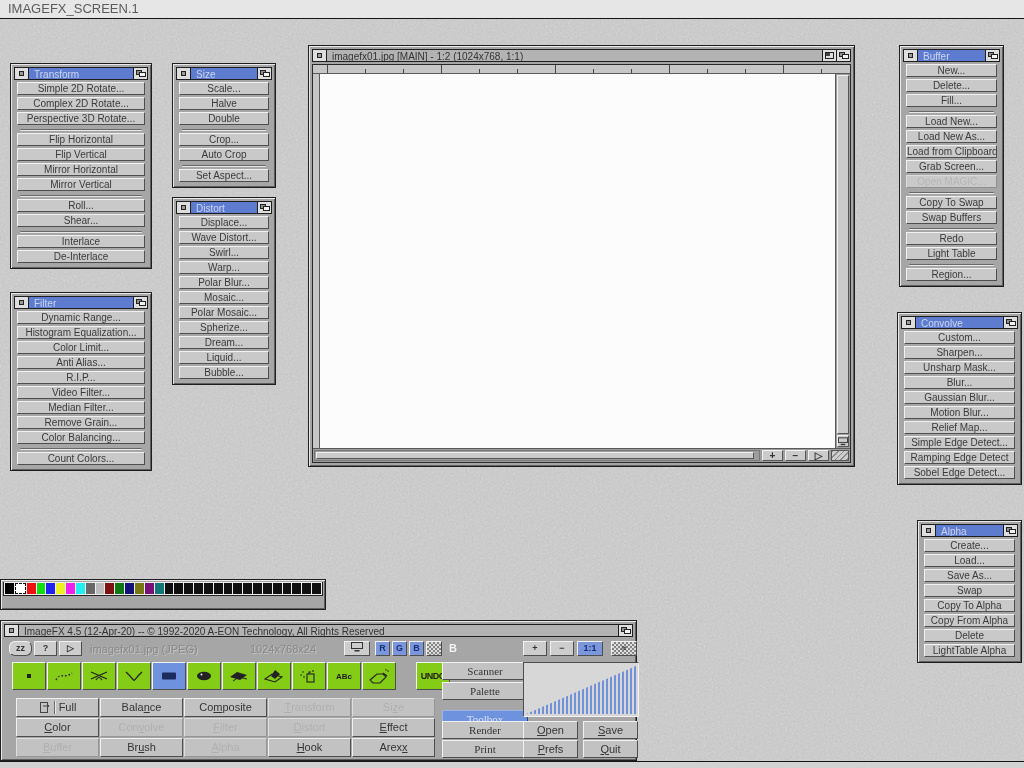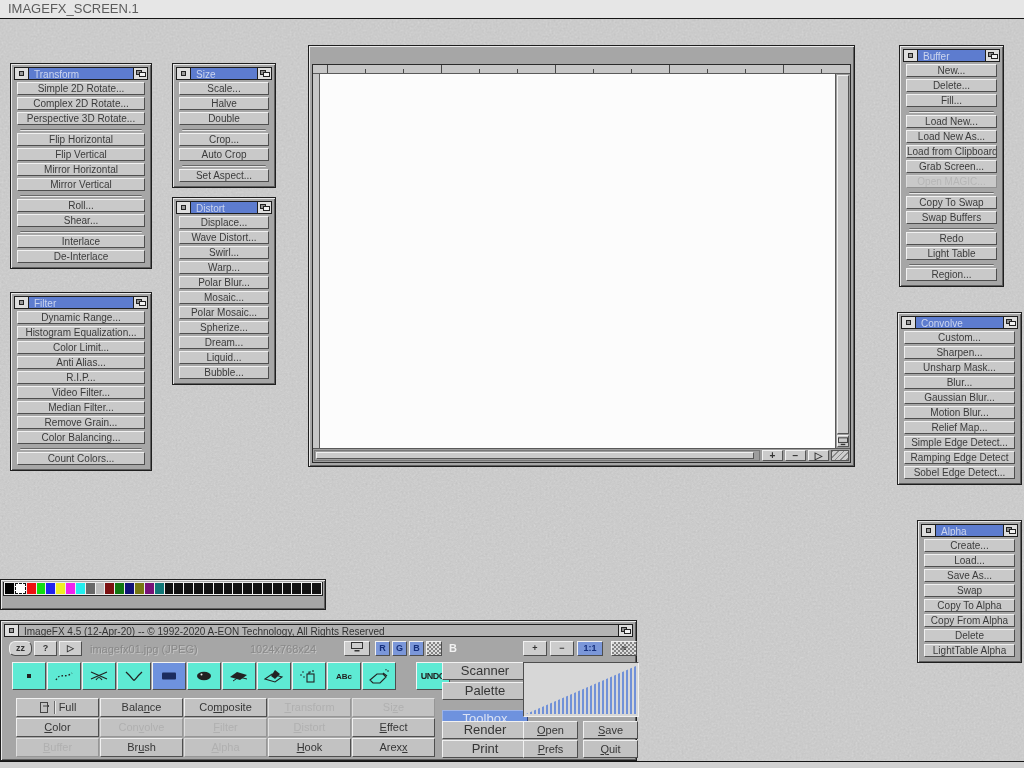--- a/index.html
+++ b/index.html
@@ -96,31 +96,31 @@
   .checker {
     background-color:#ddd;
     background-image:linear-gradient(45deg,#858585 25%,transparent 25%,transparent 75%,#858585 75%),
                      linear-gradient(45deg,#858585 25%,transparent 25%,transparent 75%,#858585 75%);
     background-size:4px 4px; background-position:0 0,2px 2px;
   }
   .gtext { position:absolute; top:19px; font-size:11px; color:#898989; text-shadow:1px 1px 0 #c2c2c2; white-space:nowrap; }
   .wlabel { position:absolute; top:18px; font-size:11px; font-weight:bold; color:#f2f2f2; }
   .tool {
     position:absolute; top:38px; width:34px; height:28px; cursor:pointer;
-    background:#5eead4; border:1px solid; border-color:#f3f3f3 #4e4e4e #4e4e4e #f3f3f3;
+    background:#84cc16; border:1px solid; border-color:#f3f3f3 #4e4e4e #4e4e4e #f3f3f3;
     display:flex; align-items:center; justify-content:center; color:#222;
   }
   .tool.selected { background:var(--selected-blue,#6e92de); }
   .tool svg { display:block; }
   .undo-label { font-size:9px; font-weight:bold; letter-spacing:-0.5px; color:#222; }
   .abc-label { font-size:8px; font-weight:bold; color:#222; }
   .panelbtn {
     position:absolute; left:438px; width:86px; height:18px; cursor:pointer;
     background:#c3c3c3; border:1px solid; border-color:#f1f1f1 #4e4e4e #4e4e4e #f1f1f1;
-    font-size:13px; line-height:16px; text-align:center; color:#363636;
+    font-size:11px; line-height:16px; text-align:center; color:#363636;font-family:Liberation Serif, serif;
   }
   .panelbtn.selected { background:var(--selected-blue,#6e92de); color:#dbe2f4; border-color:#9db4e8 #2b3f7a #2b3f7a #9db4e8; }
   .gbtn {
     position:absolute; width:83px; height:19px; cursor:pointer;
     background:#c2c2c2; border:1px solid; border-color:#f1f1f1 #4e4e4e #4e4e4e #f1f1f1;
     font-size:11px; line-height:17px; text-align:center; color:#363636;
     display:flex; align-items:center; justify-content:center;
   }
   .gbtn.ghost { color:#b0b0b0; border-color:#dedede #969696 #969696 #dedede; }
   .gbtn .divider { width:1px; height:13px; background:#6e6e6e; margin:0 4px 0 3px; box-shadow:1px 0 0 #e8e8e8; }
@@ -330,20 +330,34 @@
     <div class="abtn">Save As...</div>
     <div class="abtn">Swap</div>
     <div class="abtn">Copy To Alpha</div>
     <div class="abtn">Copy From Alpha</div>
     <div class="abtn">Delete</div>
     <div class="abtn">LightTable Alpha</div>
   </div>
 </div>
 
 <div class="win" id="image-window">
+  <div class="titlebar gray">
+    <div class="gad">
+        <span class="close-inner"></span>
+      </div>
+    <div class="ttext">imagefx01.jpg [MAIN] - 1:2 (1024x768, 1:1)</div>
+    <div class="gad right">
+        <span class="z1"></span>
+        <span class="z2"></span>
+      </div>
+    <div class="gad right">
+        <span class="d1"></span>
+        <span class="d2"></span>
+      </div>
+  </div>
   <div class="img-frame">
     <div class="ruler-top"></div>
     <div class="img-mid">
       <div class="ruler-left"></div>
       <div class="canvas"></div>
       <div class="vscroll">
         <div class="vthumb"></div>
         <div class="vbtn">
           <svg width="11" height="9" viewBox="0 0 11 9">
               <rect x="0.5" y="0.5" width="10" height="5" fill="none" stroke="#333"></rect>

